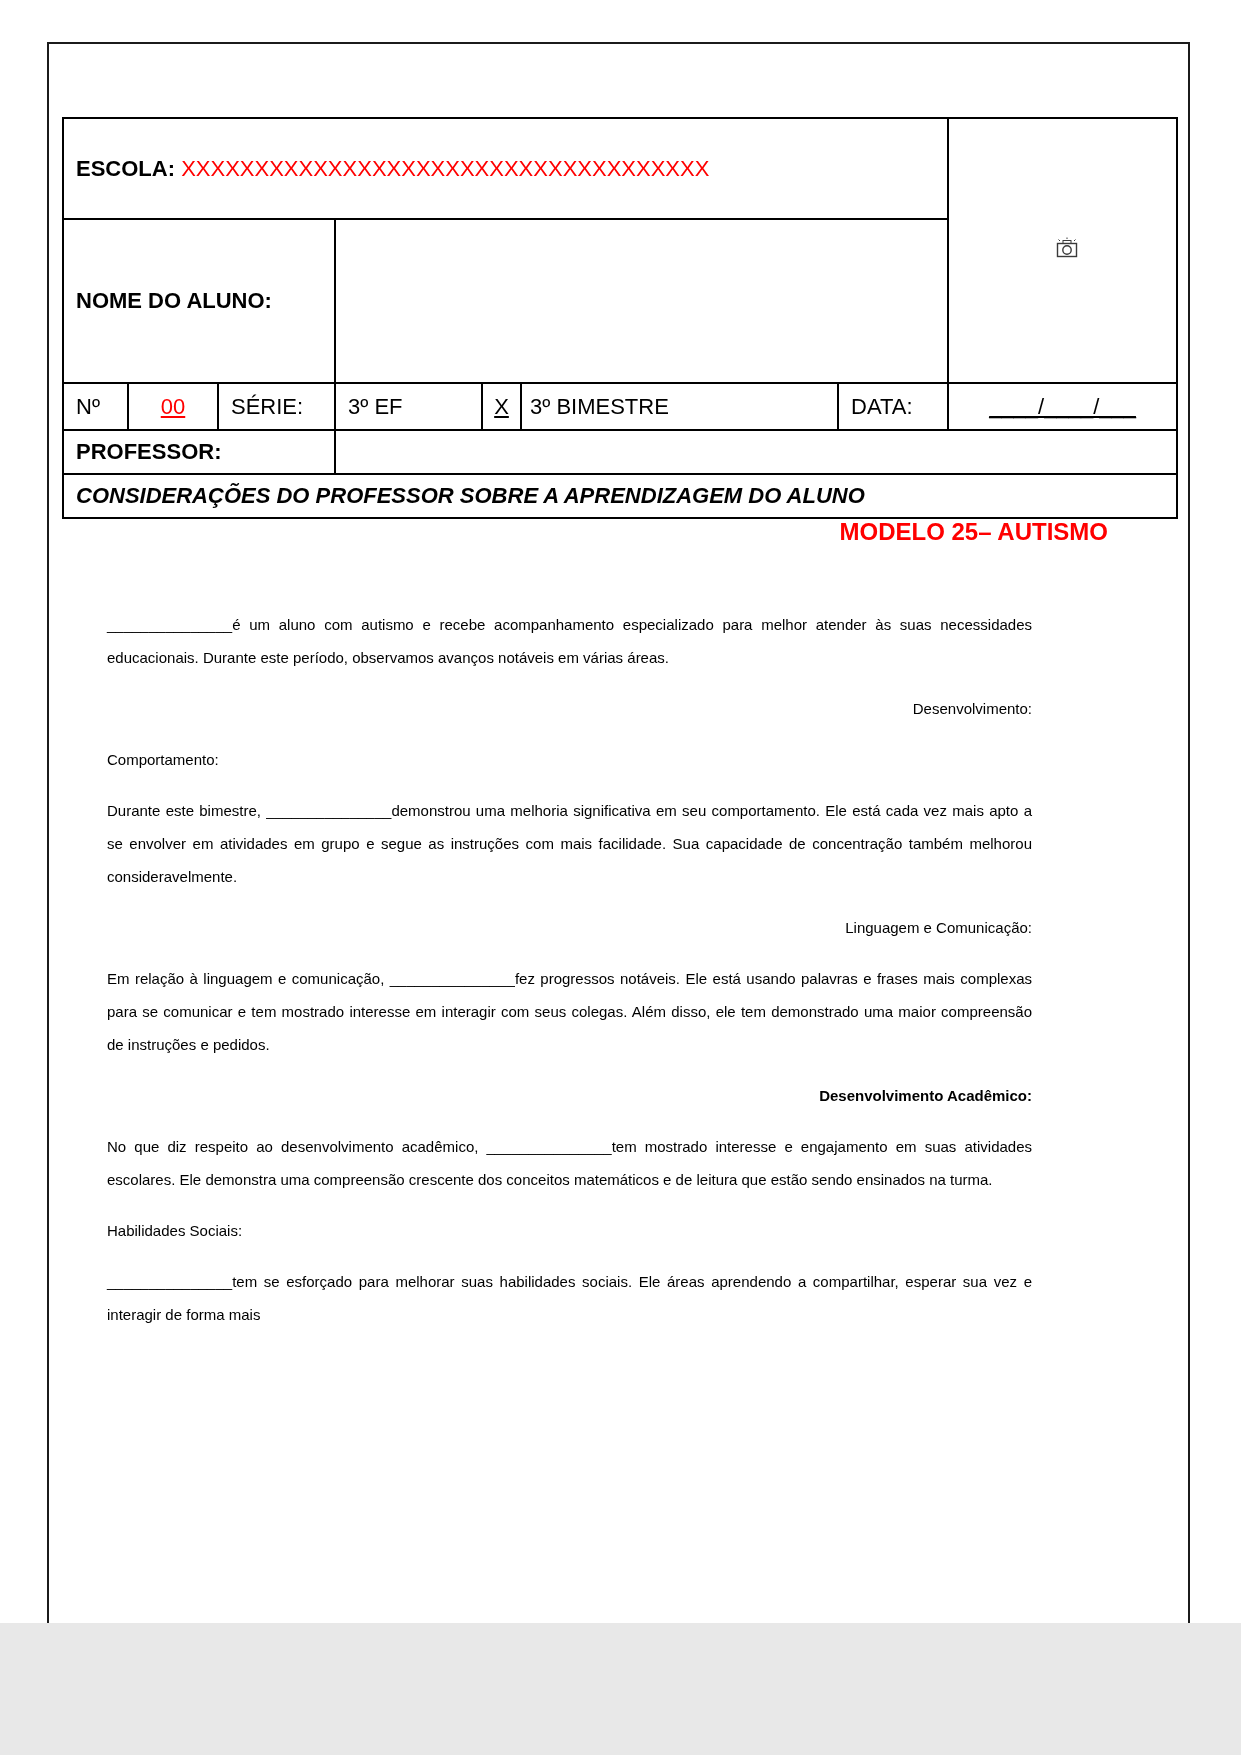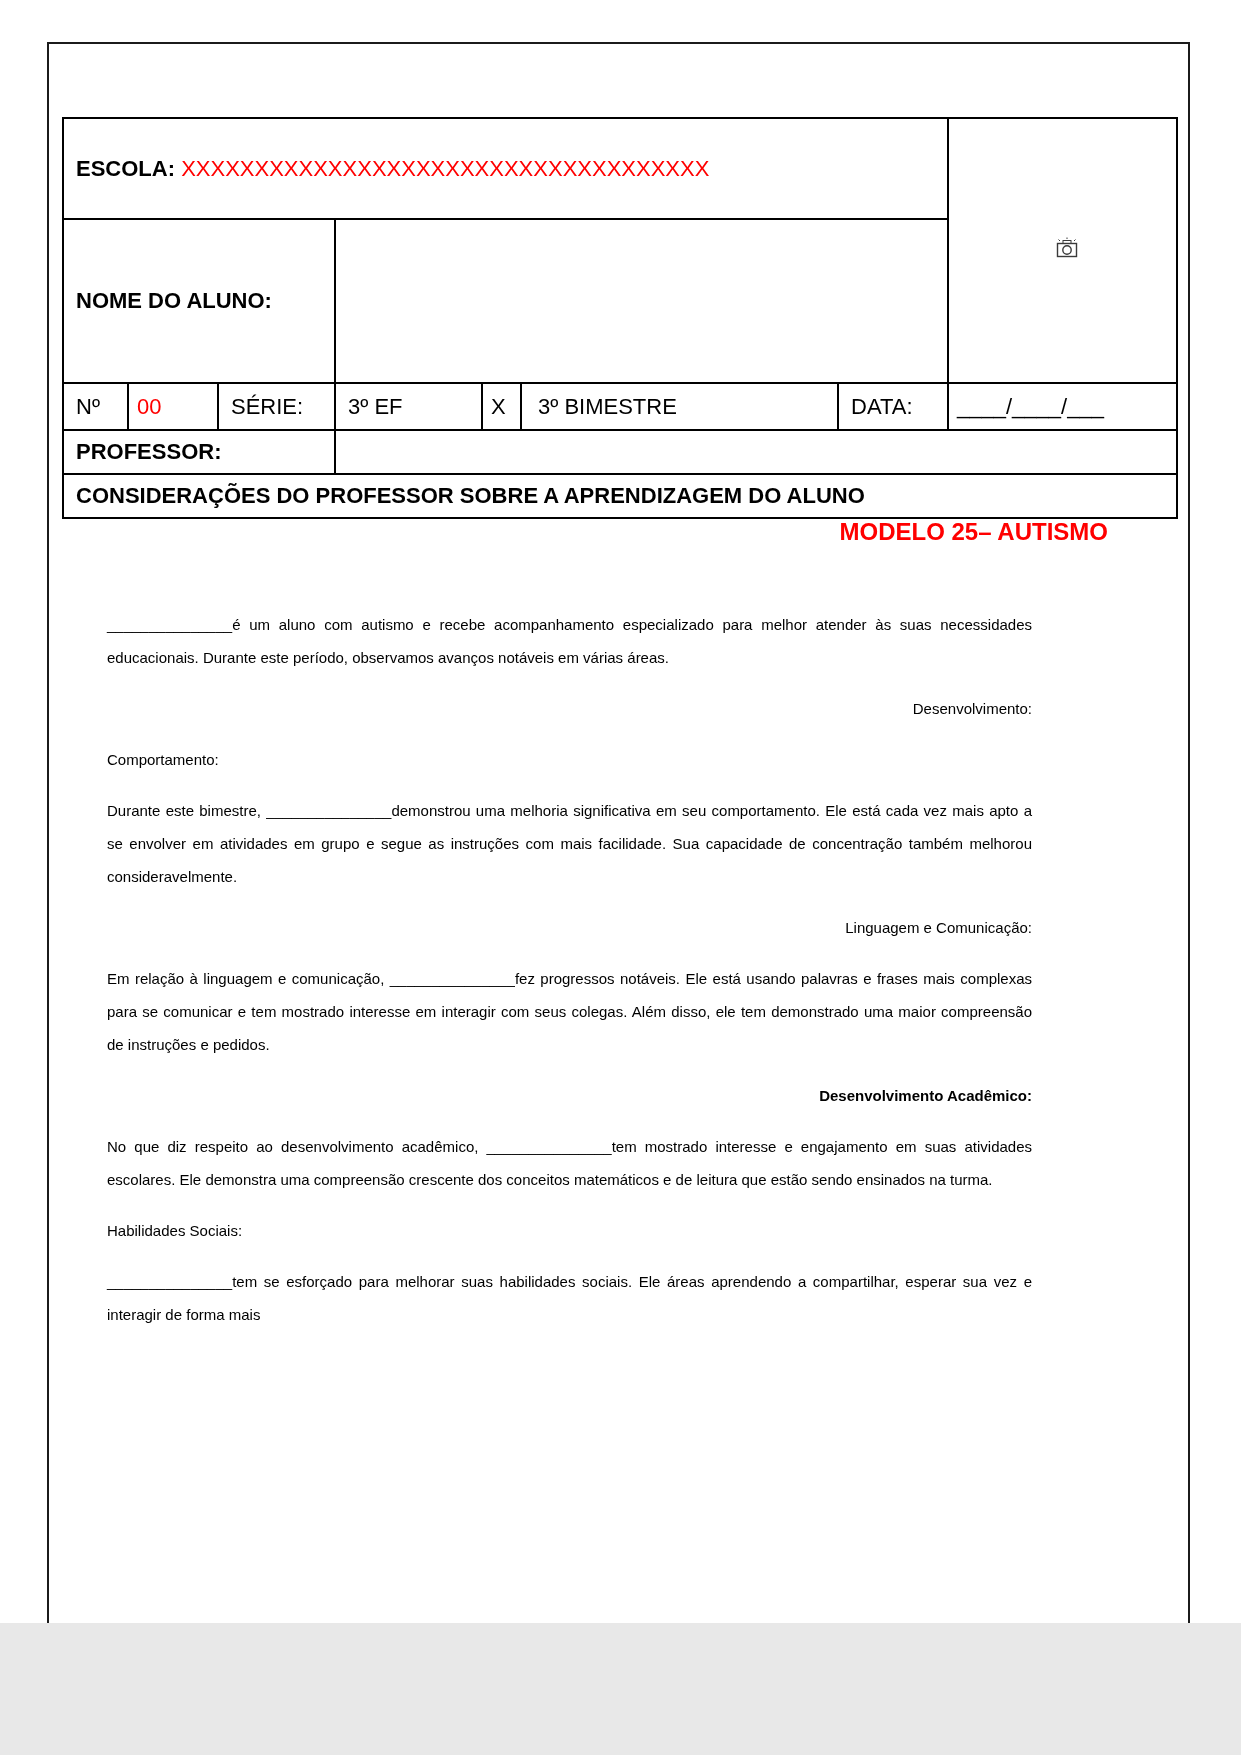--- a/index.html
+++ b/index.html
@@ -31,24 +31,24 @@
     font-size:22px;
     padding:0 4px 0 12px;
     vertical-align:middle;
     overflow:hidden;
     white-space:nowrap;
   }
   tr.r1{height:101px;}
   tr.r2{height:164px;}
   tr.r3{height:47px;}
   tr.r4{height:44px;}
-  tr.r5{height:44px;}
+  tr.r5{height:44px;font-style:italic;}
   .bold{font-weight:bold;}
   .red{color:#FF0000;}
-  .center{padding:8px !important;}
+  .center{text-align:center;padding:8px !important;text-decoration:underline;}
   td.escola-cell{font-size:24px;}
   td.nome-cell{font-size:23px;}
   td.prof-cell{font-size:24px;}
   td.title-cell{font-size:24px;font-weight:bold;padding-left:6px;letter-spacing:0px;}
   td.photo-cell{text-align:center;vertical-align:middle;padding:0;}
   .model-label{
     position:absolute;
     top:474px;right:80px;
     font-size:24px;
     font-weight:bold;
@@ -101,21 +101,21 @@
         <tr class="r2">
           <td colspan="3" class="bold nome-cell">NOME DO ALUNO:</td>
           <td colspan="4"></td>
         </tr>
         <tr class="r3">
           <td>Nº</td>
           <td class="red center">00</td>
           <td>SÉRIE:</td>
           <td>3º EF</td>
           <td class="center">X</td>
-          <td style="padding-left:16px">3º BIMESTRE</td>
+          <td style="padding-left:8px">3º BIMESTRE</td>
           <td>DATA:</td>
           <td class="center">____/____/___</td>
         </tr>
         <tr class="r4">
           <td colspan="3" class="bold prof-cell">PROFESSOR:</td>
           <td colspan="5"></td>
         </tr>
         <tr class="r5">
           <td colspan="8" class="title-cell">CONSIDERAÇÕES DO PROFESSOR SOBRE A APRENDIZAGEM DO ALUNO</td>
         </tr>

